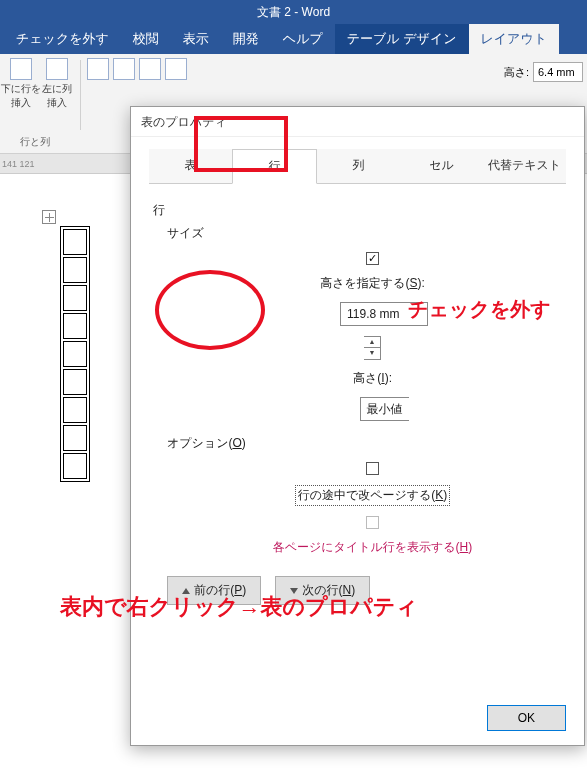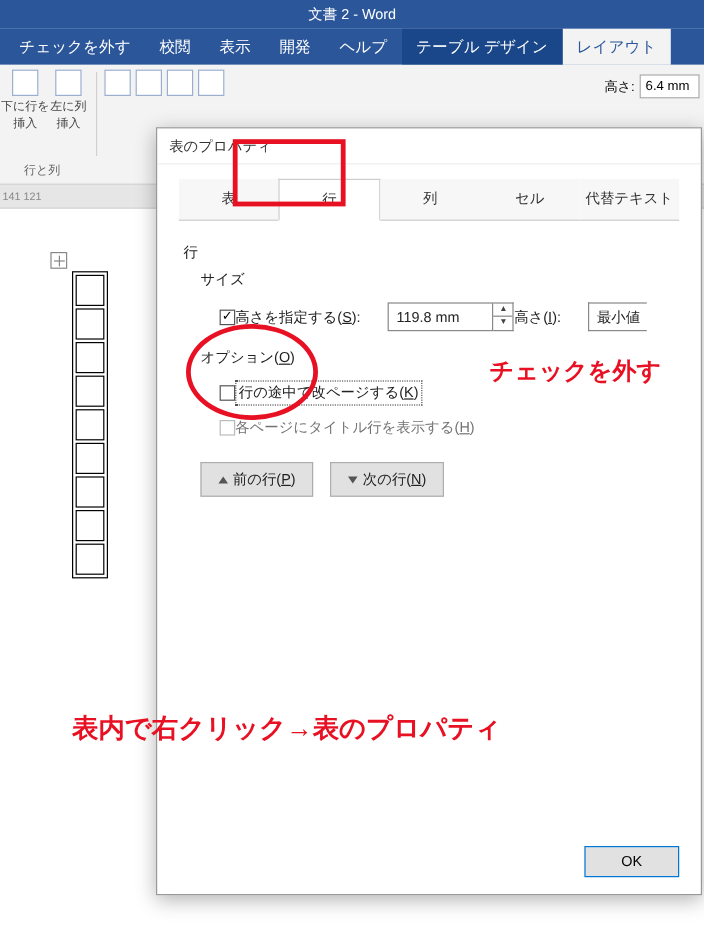--- a/index.html
+++ b/index.html
@@ -206,22 +206,24 @@
   .grp-label {
     margin-bottom: 6px;
   }
   .sub-label {
     margin-left: 14px;
     margin-bottom: 10px;
   }
   .row {
     display: flex;
     align-items: center;
+    gap: 10px;
     margin-left: 30px;
     margin-bottom: 14px;
+    flex-direction: column;
   }
   .chk {
     width: 13px;
     height: 13px;
     border: 1px solid #555;
     display: inline-flex;
     align-items: center;
     justify-content: center;
     background: #fff;
     font-size: 10px;
@@ -319,21 +321,21 @@
     position: absolute;
     color: #e81123;
     font-weight: bold;
     font-size: 20px;
     font-family: "Meiryo", sans-serif;
     pointer-events: none;
   }
   .anno-text.uncheck { left: 408px; top: 296px; }
   .anno-text.rc { left: 60px; top: 592px; font-size: 22px; }
 
-  .disabled-text { color: #737373; }
+  .disabled-text { color: #be185d; }
   u { text-decoration: underline; }
 </style>
 </head>
 <body>
 
 <div class="titlebar">文書 2 - Word</div>
 
 <div class="ribbon-tabs">
   <div class="tab">チェックを外す</div>
   <div class="tab">校閲</div>

